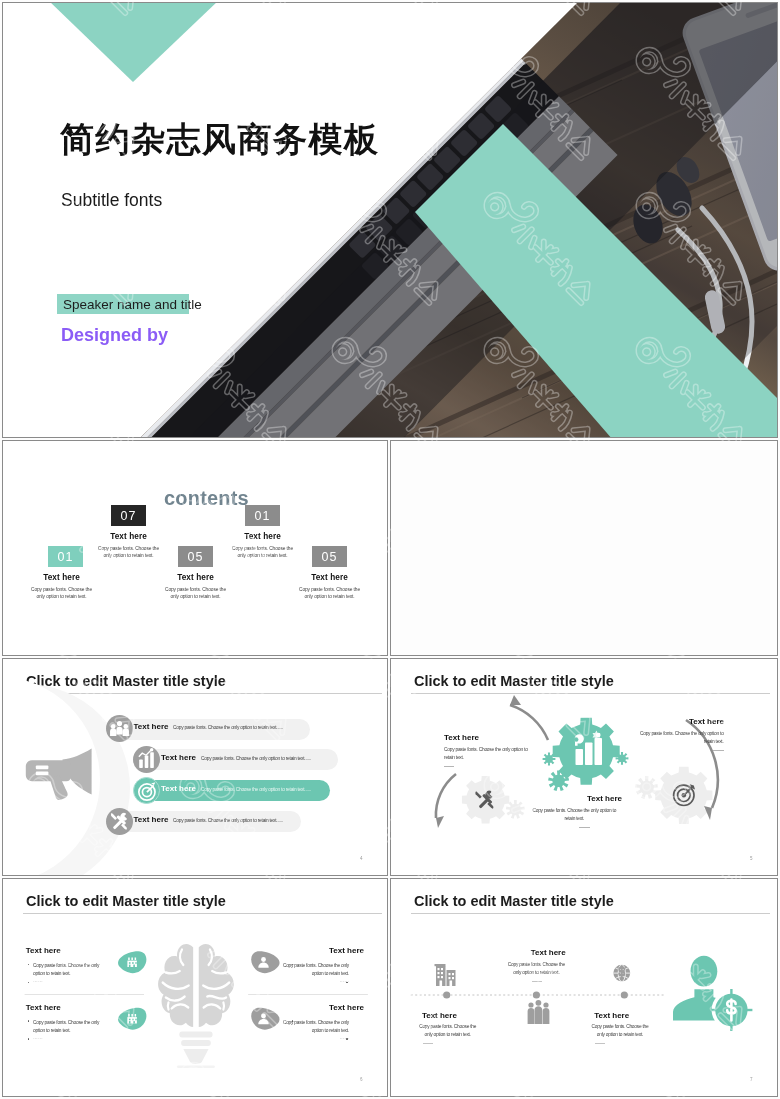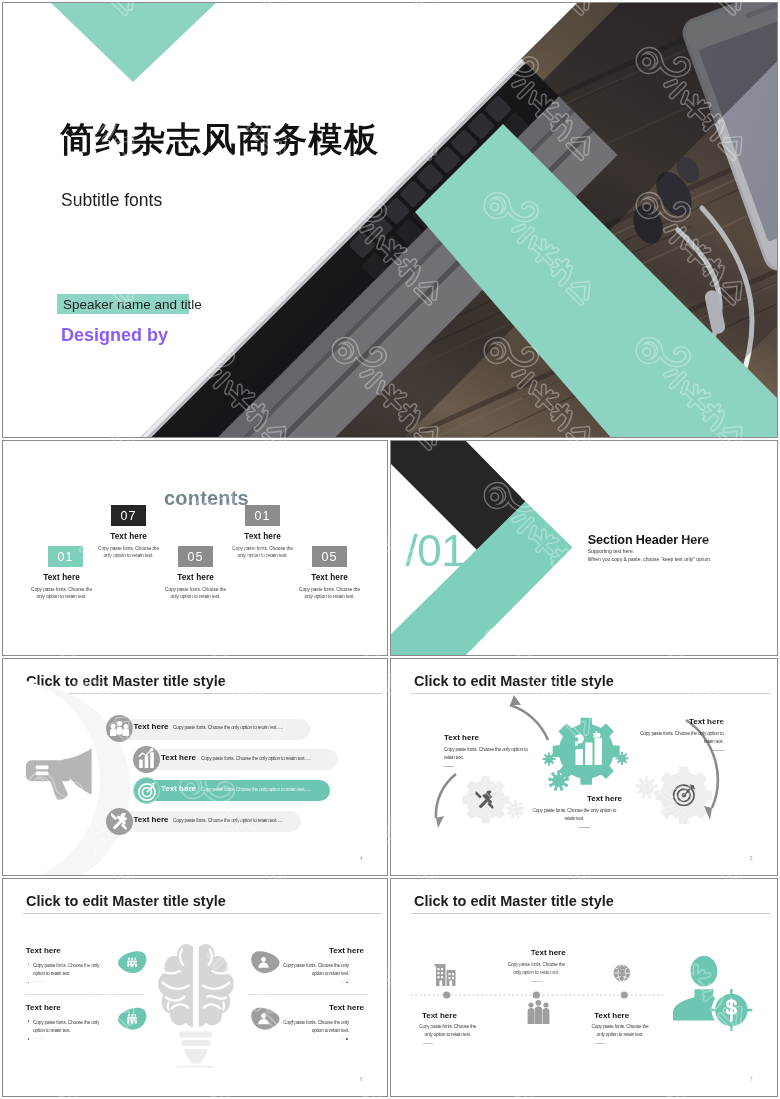--- a/index.html
+++ b/index.html
@@ -199,30 +199,20 @@
 
     <div class="cbox" style="left:243.0px;top:65px;background:#8c8c8c">01</div>
     <div class="ctitle" style="left:200.5px;top:92px">Text here</div>
     <div class="cdesc" style="left:229.5px;top:105px">Copy paste fonts. Choose the only option to retain text.</div>
 
     <div class="cbox" style="left:310.0px;top:106px;background:#8c8c8c">05</div>
     <div class="ctitle" style="left:267.5px;top:133px">Text here</div>
     <div class="cdesc" style="left:296.5px;top:146px">Copy paste fonts. Choose the only option to retain text.</div>
   </div>
 
-  <div class="slide" id="s3">
-    <svg width="388" height="216" viewBox="0 0 388 216">
-      <polygon points="-1,-1 74,-1 135.5,61.5 87,110 -1,22" fill="#262626"></polygon>
-      <polygon points="135.5,61.5 182.5,107.5 74,217 -1,217 -1,196" fill="#7fcfbd"></polygon>
-    </svg>
-    <div class="s3-num">/01</div>
-    <div class="s3-title">Section Header Here</div>
-    <div class="s3-sub1">Supporting text here.</div>
-    <div class="s3-sub2">When you copy &amp; paste, choose “keep text only” option.</div>
-  </div>
 
   <div class="slide" id="s4">
     <div class="mtitle">Click to edit Master title style</div>
     <div class="mrule" style="width:359px"></div>
 
     <svg width="386" height="218" viewBox="0 0 386 218" style="position:absolute;left:0;top:0">
       <circle cx="24" cy="130" r="104" fill="#f6f6f6"></circle>
       <circle cx="-6" cy="122" r="104" fill="#ffffff"></circle>
       <g fill="#b5b5b5">
         <path d="M89.6,90.5 L89.6,136.5 C80,132 72,126 67,119 C63.5,114 61.5,109 60.5,104 L60.5,101.5 C70,100.5 80,96.5 89.6,90.5 Z"></path>

